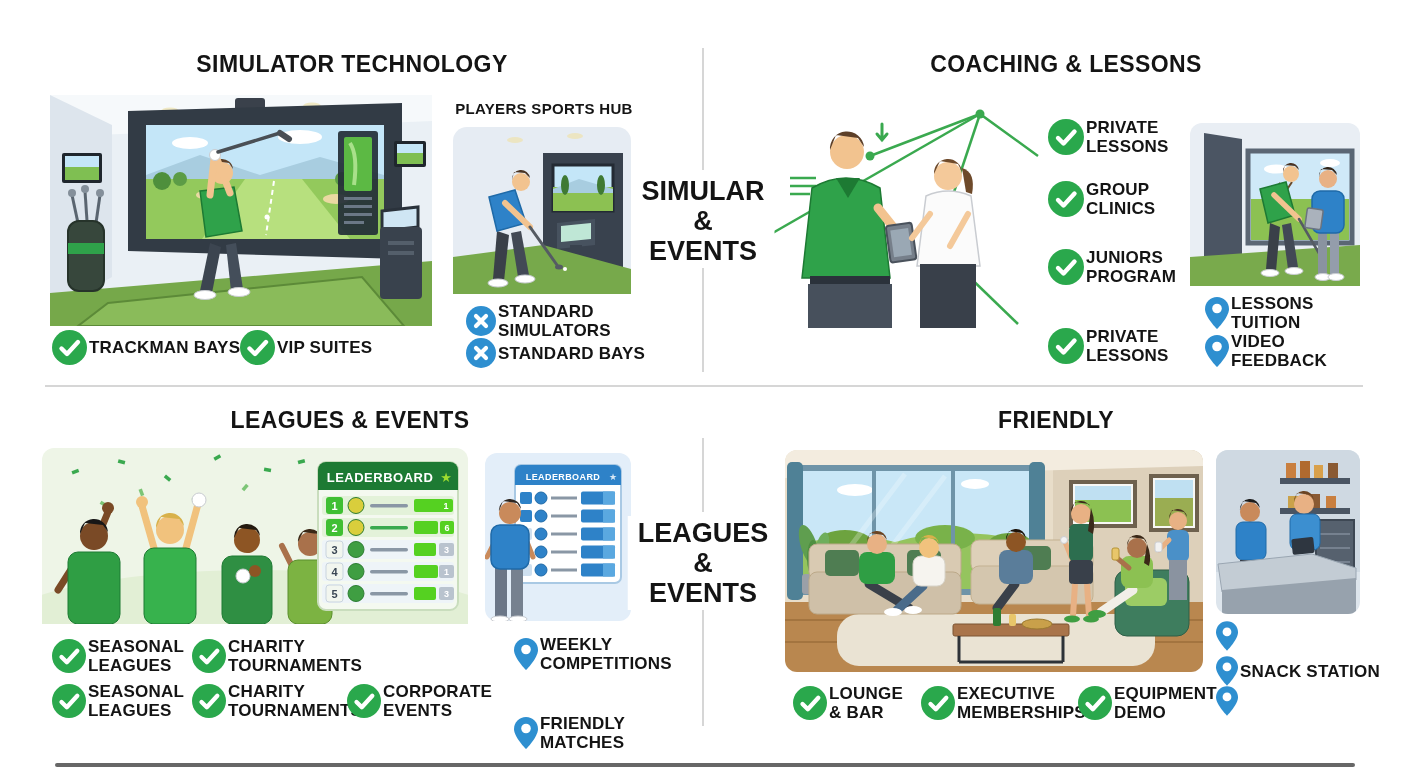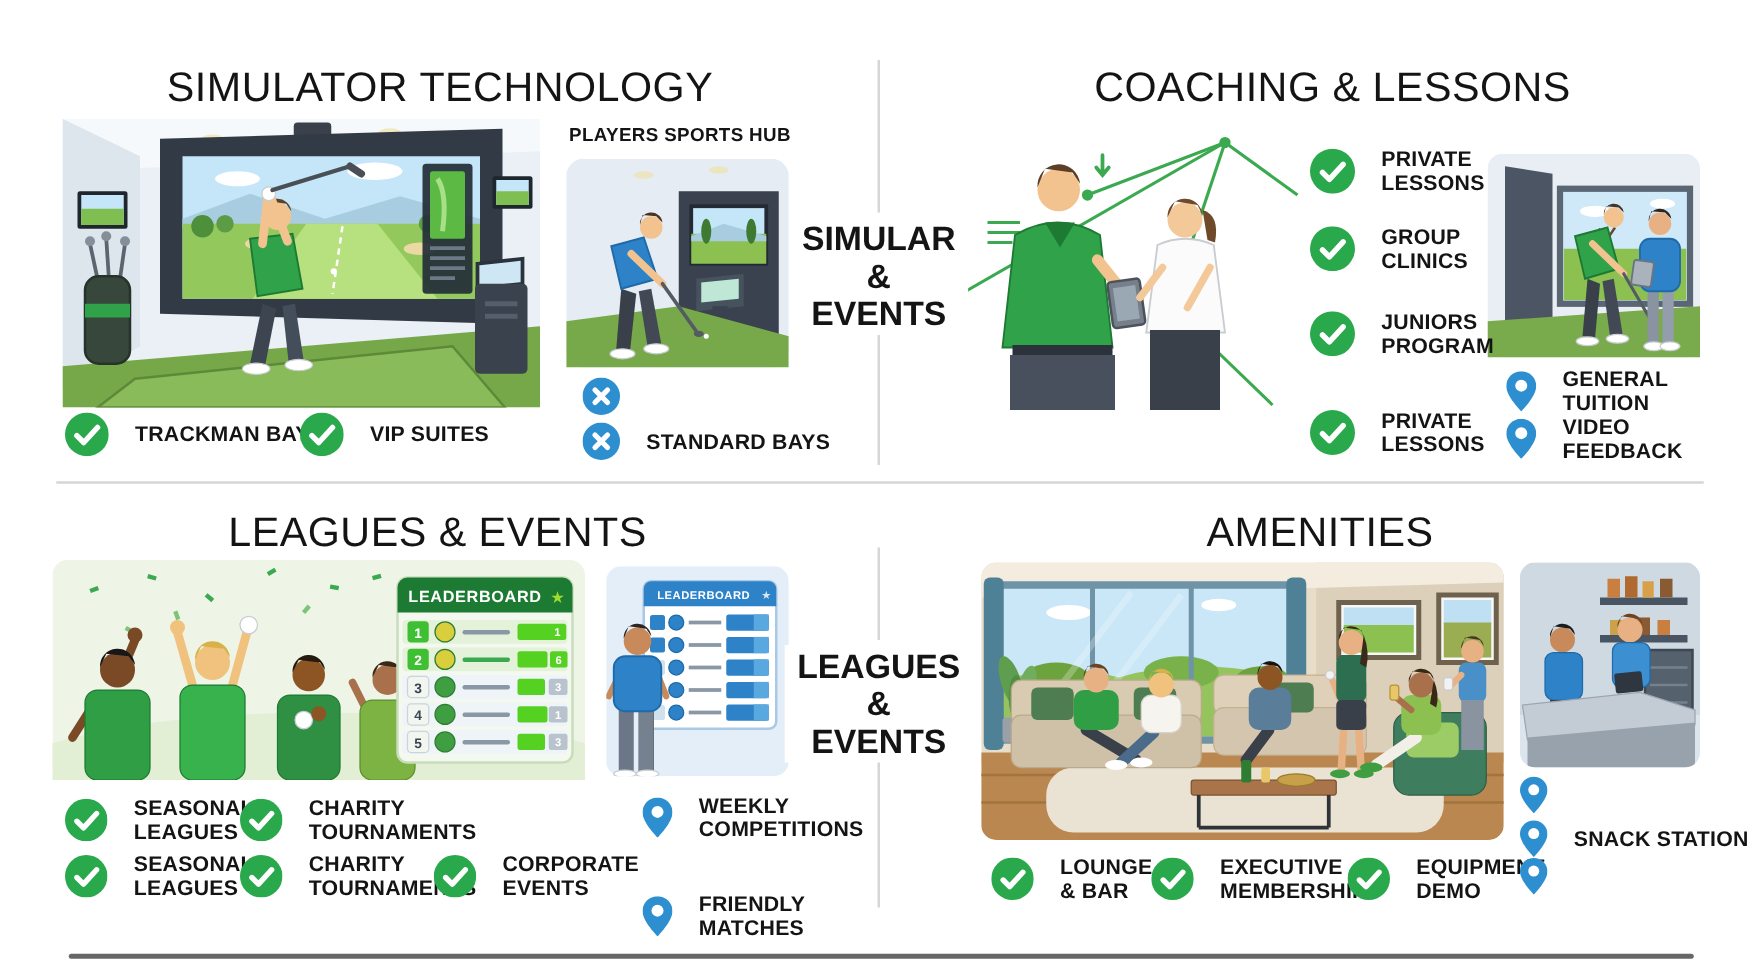--- a/index.html
+++ b/index.html
@@ -1,44 +1,44 @@
 <!DOCTYPE html>
 <html><head>
 <meta charset="utf-8">
 <style>
   html,body{margin:0;padding:0}
   body{width:1408px;height:768px;background:#ffffff;position:relative;overflow:hidden;
        font-family:"Liberation Sans",sans-serif;color:#141414}
-  .title{position:absolute;transform:translateX(-50%);font-weight:400;font-size:33px;
+  .title{position:absolute;transform:translateX(-50%);font-weight:700;font-size:23px;
          letter-spacing:.4px;white-space:nowrap;z-index:3}
   .sub{position:absolute;font-weight:800;font-size:15px;letter-spacing:.3px;text-align:center;z-index:3}
   .center-label{position:absolute;transform:translateX(-50%);text-align:center;font-weight:800;
                 font-size:27px;line-height:30px;background:#ffffff;padding:2px 10px;z-index:6}
-  .item{position:absolute;display:flex;align-items:center;gap:21px;z-index:4}
+  .item{position:absolute;display:flex;align-items:center;gap:2px;z-index:4}
   .lbl{font-weight:800;font-size:17px;line-height:19px;letter-spacing:.2px}
   .nw{white-space:nowrap}
   .vline,.hline{position:absolute;background:#d6d6d6;z-index:1}
   .illus{position:absolute;display:block;z-index:2}
   svg text{font-family:"Liberation Sans",sans-serif}
   .bottom-strip{position:absolute;background:#454545;opacity:.82;border-radius:2px;z-index:2}
 </style>
 </head>
 <body>
 
 <div class="vline" style="left:702px;top:48px;width:2px;height:122px"></div>
 <div class="vline" style="left:702px;top:264px;width:2px;height:108px"></div>
 <div class="vline" style="left:702px;top:438px;width:2px;height:74px"></div>
 <div class="vline" style="left:702px;top:602px;width:2px;height:124px"></div>
 <div class="hline" style="left:45px;top:385px;width:1318px;height:2px"></div>
 <div class="bottom-strip" style="left:55px;top:763px;width:1300px;height:4px"></div>
 
 <div class="title" style="left:352px;top:51px">SIMULATOR TECHNOLOGY</div>
 <div class="title" style="left:1066px;top:51px">COACHING &amp; LESSONS</div>
 <div class="title" style="left:350px;top:407px">LEAGUES &amp; EVENTS</div>
-<div class="title" style="left:1056px;top:407px">AMENITIES</div>
+<div class="title" style="left:1056px;top:407px">FRIENDLY</div>
 
 <div class="center-label" style="left:703px;top:174px">
   <div>SIMULAR</div>
   <div>&amp;</div>
   <div>EVENTS</div>
 </div>
 <div class="center-label" style="left:703px;top:516px">
   <div>LEAGUES</div>
   <div>&amp;</div>
   <div>EVENTS</div>
@@ -147,20 +147,21 @@
       <circle cx="17.5" cy="17.5" r="17.5" fill="#2aa84c"></circle>
       <path d="M9.5 18.5l5.5 5.5 11-12" fill="none" stroke="#fff" stroke-width="4.4" stroke-linecap="round" stroke-linejoin="round"></path>
     </svg>
   <div class="lbl nw">VIP SUITES</div>
 </div>
 <div class="item" style="left:466px;top:302px">
   <svg width="30" height="30" viewBox="0 0 30 30">
       <circle cx="15" cy="15" r="15" fill="#2e8fd0"></circle>
       <path d="M10 10l10 10M20 10L10 20" stroke="#fff" stroke-width="4.2" stroke-linecap="round"></path>
     </svg>
+  <div class="lbl" style="width:116px">STANDARD SIMULATORS</div>
 </div>
 <div class="item" style="left:466px;top:338px">
   <svg width="30" height="30" viewBox="0 0 30 30">
       <circle cx="15" cy="15" r="15" fill="#2e8fd0"></circle>
       <path d="M10 10l10 10M20 10L10 20" stroke="#fff" stroke-width="4.2" stroke-linecap="round"></path>
     </svg>
   <div class="lbl nw">STANDARD BAYS</div>
 </div>
 
 <svg class="illus" style="left:750px;top:96px" width="290" height="232" viewBox="0 0 290 232">
@@ -250,21 +251,21 @@
   <g transform="rotate(8 126 96)">
       <rect x="116" y="86" width="16" height="20" rx="2" fill="#aab2bc" stroke="#6b7480" stroke-width="1.5"></rect>
     </g>
 </svg>
 
 <div class="item" style="left:1205px;top:294px">
   <svg width="24" height="32" viewBox="0 0 24 32">
       <path d="M12 0C5.4 0 0 5.3 0 11.9 0 20 12 32 12 32s12-12 12-20.1C24 5.3 18.6 0 12 0z" fill="#2e8fd0"></path>
       <circle cx="12" cy="11.5" r="4.8" fill="#fff"></circle>
     </svg>
-  <div class="lbl" style="width:88px">GENERAL TUITION</div>
+  <div class="lbl" style="width:88px">LESSONS TUITION</div>
 </div>
 <div class="item" style="left:1205px;top:332px">
   <svg width="24" height="32" viewBox="0 0 24 32">
       <path d="M12 0C5.4 0 0 5.3 0 11.9 0 20 12 32 12 32s12-12 12-20.1C24 5.3 18.6 0 12 0z" fill="#2e8fd0"></path>
       <circle cx="12" cy="11.5" r="4.8" fill="#fff"></circle>
     </svg>
   <div class="lbl" style="width:96px">VIDEO FEEDBACK</div>
 </div>
 
 <svg class="illus" style="left:42px;top:448px" width="426" height="176" viewBox="0 0 426 176">

